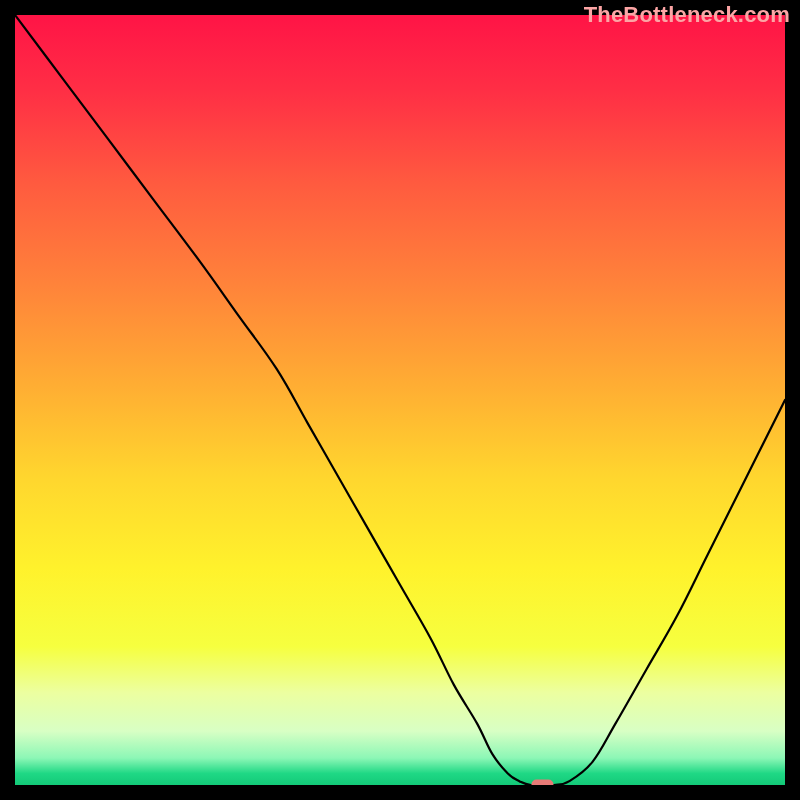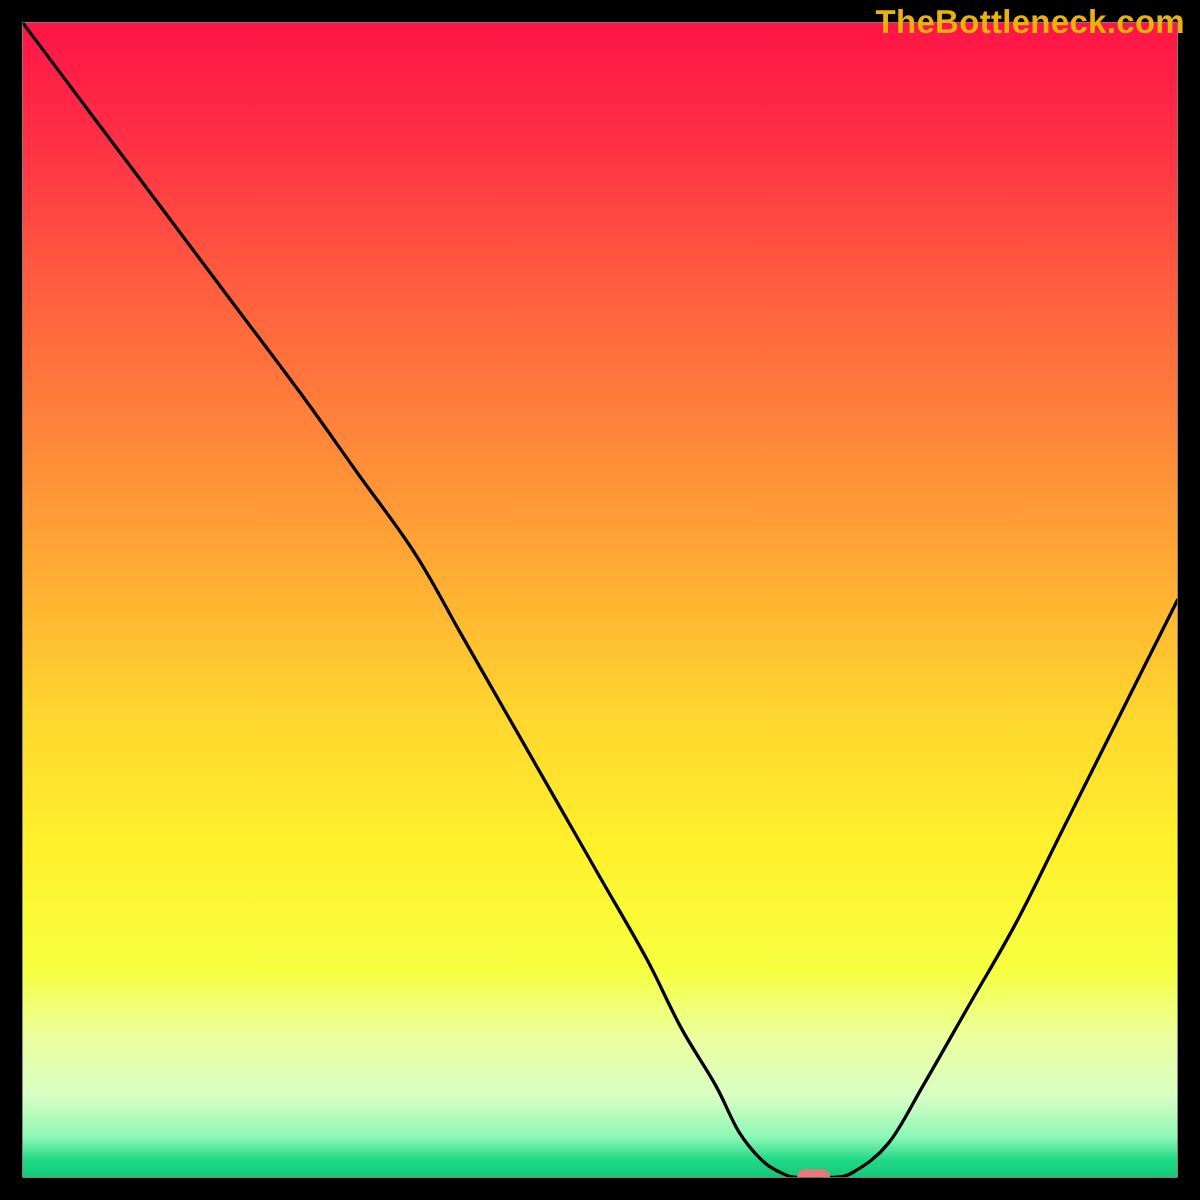--- a/index.html
+++ b/index.html
@@ -14,21 +14,21 @@
   .outer {
     position: relative;
     width: 800px;
     height: 800px;
     background: #000;
   }
   .watermark {
     position: absolute;
     top: 2px;
     right: 10px;
-    color: #eab308;
+    color: #fca5a5;
     font-size: 22px;
     font-weight: bold;
     letter-spacing: 0.2px;
     z-index: 5;
   }
   .plot {
     position: absolute;
     left: 15px;
     top: 15px;
     width: 770px;

